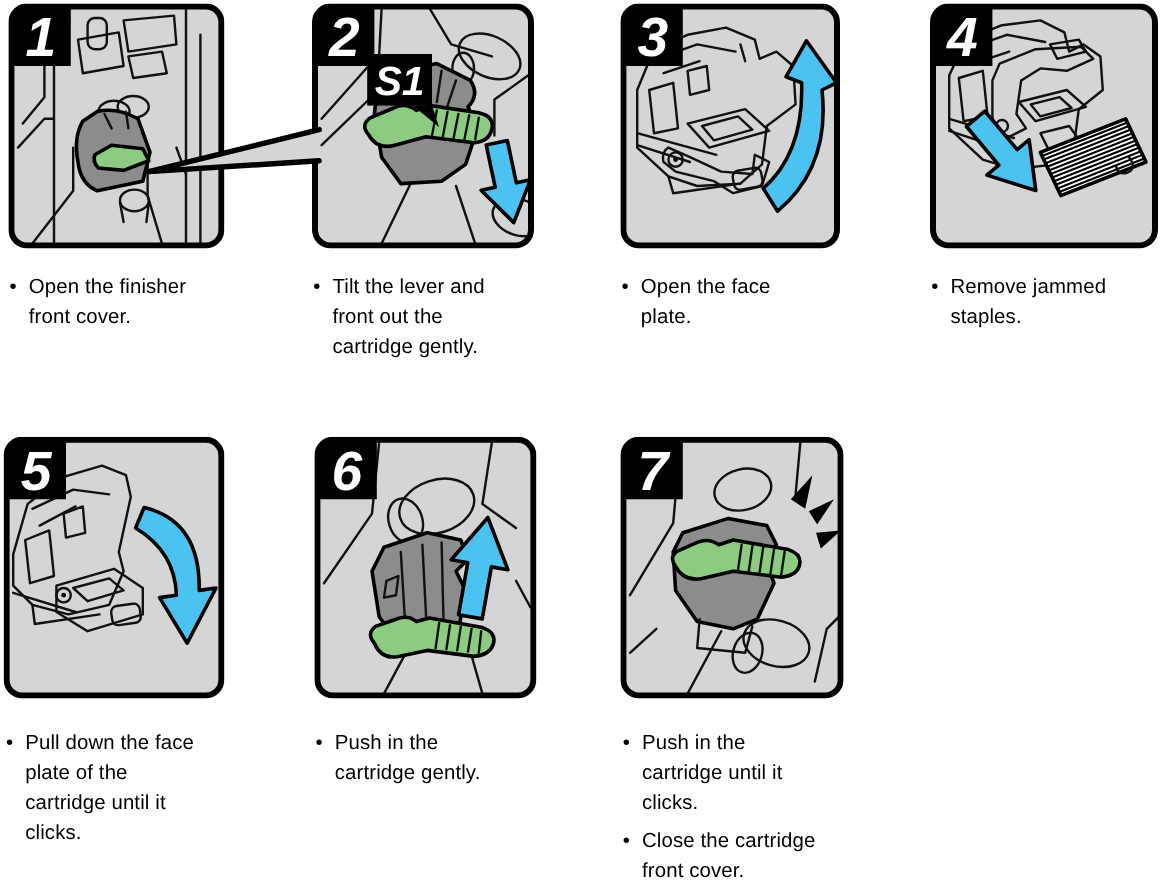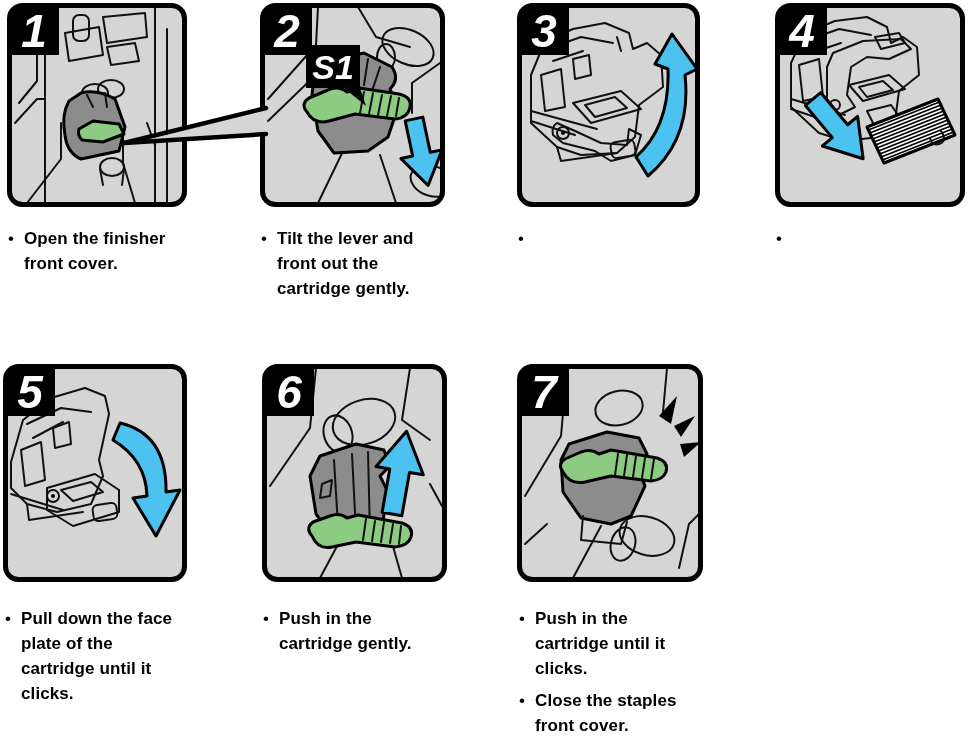--- a/index.html
+++ b/index.html
@@ -16,21 +16,21 @@
     display:flex;
     color:#000;
     font-size:17px;
     line-height:25px;
     letter-spacing:0.1px;
   }
   .bullet{
     width:16px;
     flex:0 0 16px;
   }
-  .cap-text{white-space:pre-line;font-weight:bold;}
+  .cap-text{white-space:pre-line;}
   .cap-block + .cap-block{margin-top:7px;}
   .tag-num{
     font-family:"Liberation Sans",sans-serif;
     font-weight:bold;font-style:italic;
     font-size:46px;fill:#ffffff;
   }
   .s1-text{
     font-family:"Liberation Sans",sans-serif;
     font-weight:bold;font-style:italic;
     font-size:34px;fill:#ffffff;
@@ -301,24 +301,28 @@
 
   <div class="caption" style="left:261px;top:226px;width:180px">
     <span class="bullet">•</span>
     <span class="cap-text">Tilt the lever and
 front out the
 cartridge gently.</span>
   </div>
 
   <div class="caption" style="left:518px;top:226px;width:170px">
     <span class="bullet">•</span>
+    <span class="cap-text">Open the face
+plate.</span>
   </div>
 
   <div class="caption" style="left:776px;top:226px;width:190px">
     <span class="bullet">•</span>
+    <span class="cap-text">Remove jammed
+staples.</span>
   </div>
 
   <div class="caption" style="left:5px;top:606px;width:190px">
     <span class="bullet">•</span>
     <span class="cap-text">Pull down the face
 plate of the
 cartridge until it
 clicks.</span>
   </div>
 
@@ -330,18 +334,18 @@
 
   <div style="position:absolute;left:519px;top:606px;width:190px">
     <div class="caption cap-block" style="position:static">
       <span class="bullet">•</span>
       <span class="cap-text">Push in the
 cartridge until it
 clicks.</span>
     </div>
     <div class="caption cap-block" style="position:static">
       <span class="bullet">•</span>
-      <span class="cap-text">Close the staples
+      <span class="cap-text">Close the cartridge
 front cover.</span>
     </div>
   </div>
 
 </div>
 
 </body></html>

